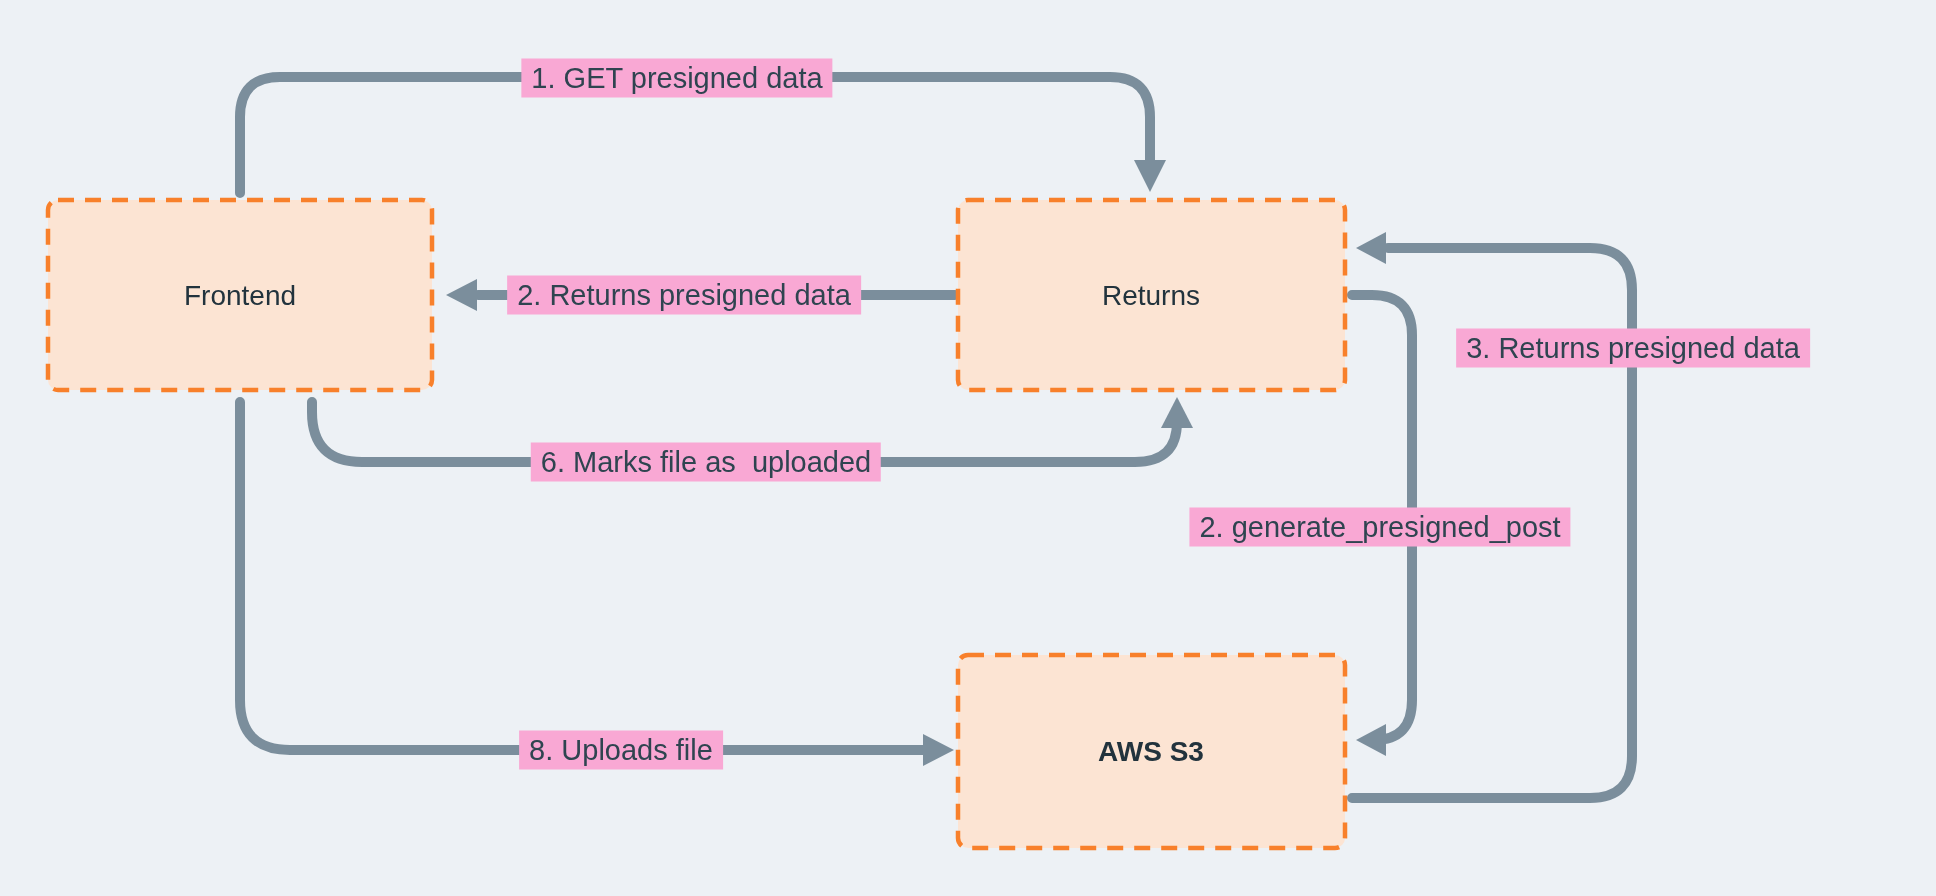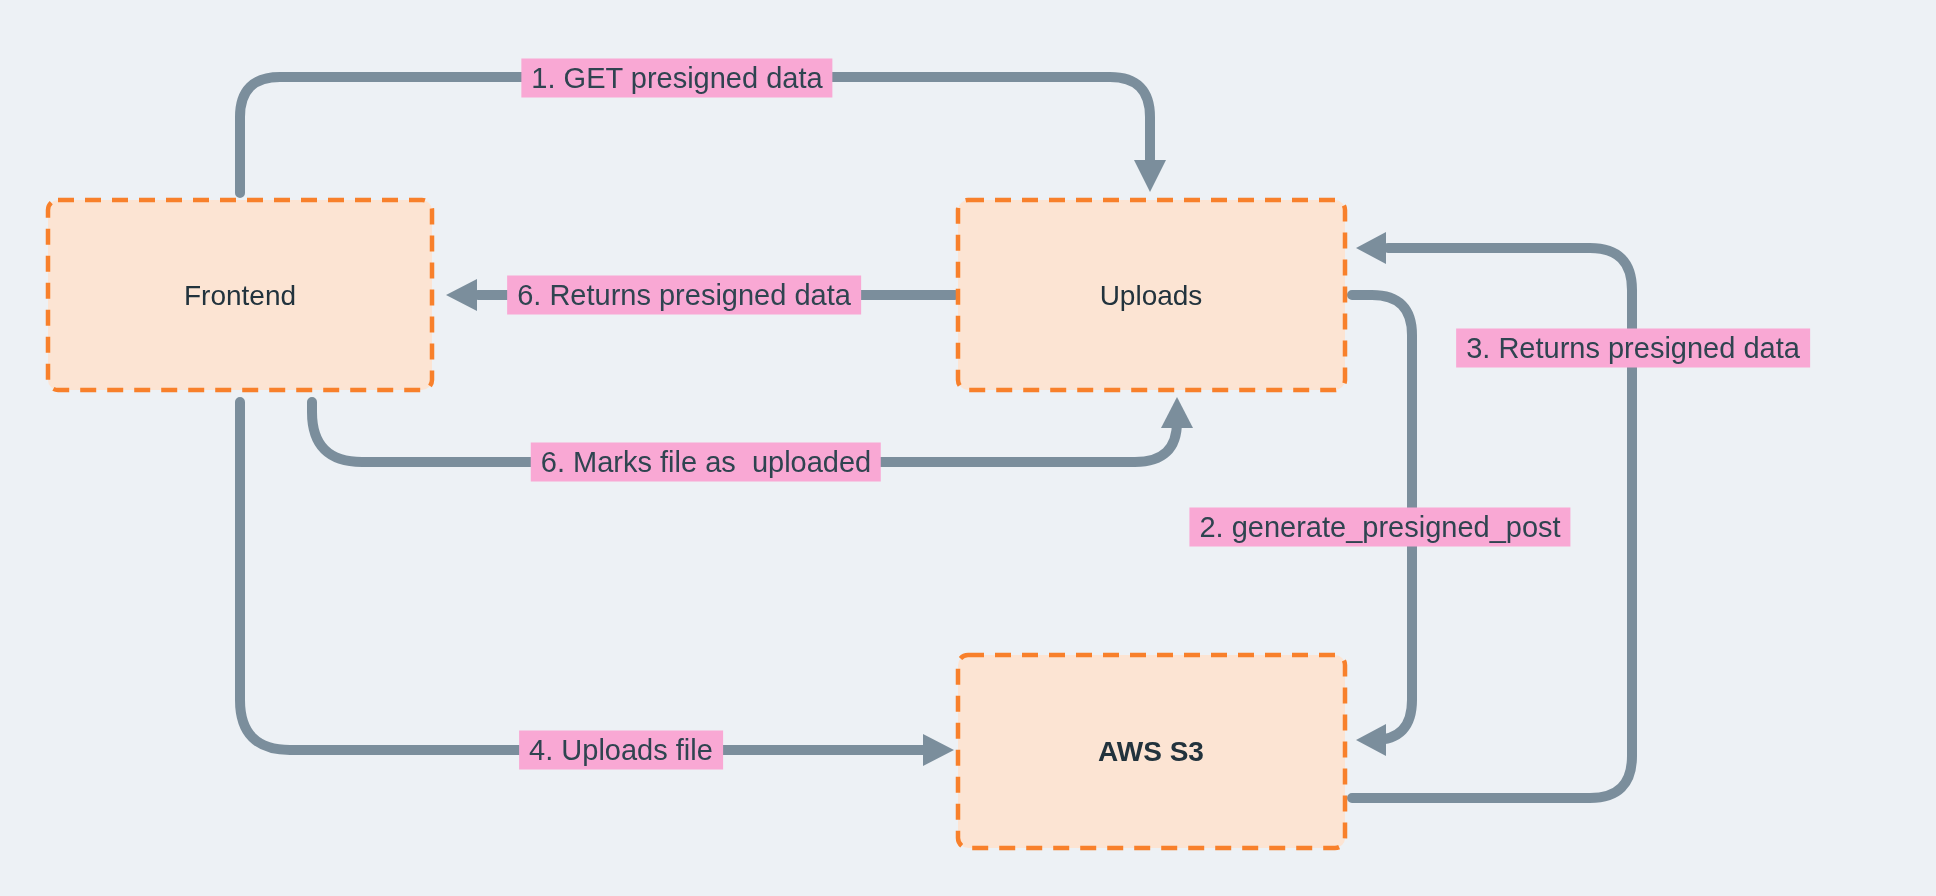--- a/index.html
+++ b/index.html
@@ -77,23 +77,23 @@
 
     <path class="edge-line" d="M 1352 798 L 1590 798 Q 1632 798 1632 756 L 1632 290 Q 1632 248 1590 248 L 1388 248"></path>
     <polygon class="arrowhead" points="1386,232 1386,264 1356,248"></polygon>
 
     <rect class="node-rect" x="48" y="200" width="384" height="190" rx="10"></rect>
     <rect class="node-rect" x="958" y="200" width="387" height="190" rx="10"></rect>
     <rect class="node-rect" x="958" y="655" width="387" height="193" rx="10"></rect>
   </svg>
 
   <div class="node-label" style="left:240px; top:296px;">Frontend</div>
-  <div class="node-label" style="left:1151px; top:296px;">Uploads</div>
+  <div class="node-label" style="left:1151px; top:296px;">Returns</div>
   <div class="node-label" style="left:1151px; top:752px;font-weight:bold;">AWS S3</div>
 
   <div class="edge-label" style="left:677px; top:78px;">1. GET presigned data</div>
-  <div class="edge-label" style="left:684px; top:295px;">6. Returns presigned data</div>
+  <div class="edge-label" style="left:684px; top:295px;">2. Returns presigned data</div>
   <div class="edge-label" style="left:706px; top:462px;">6. Marks file as  uploaded</div>
   <div class="edge-label" style="left:1380px; top:515px;margin-top:12px;">2. generate_presigned_post</div>
   <div class="edge-label" style="left:1633px; top:348px;text-align:center;">3. Returns presigned data</div>
-  <div class="edge-label" style="left:621px; top:750px;">4. Uploads file</div>
+  <div class="edge-label" style="left:621px; top:750px;">8. Uploads file</div>
 
 </div>
 
 </body></html>

